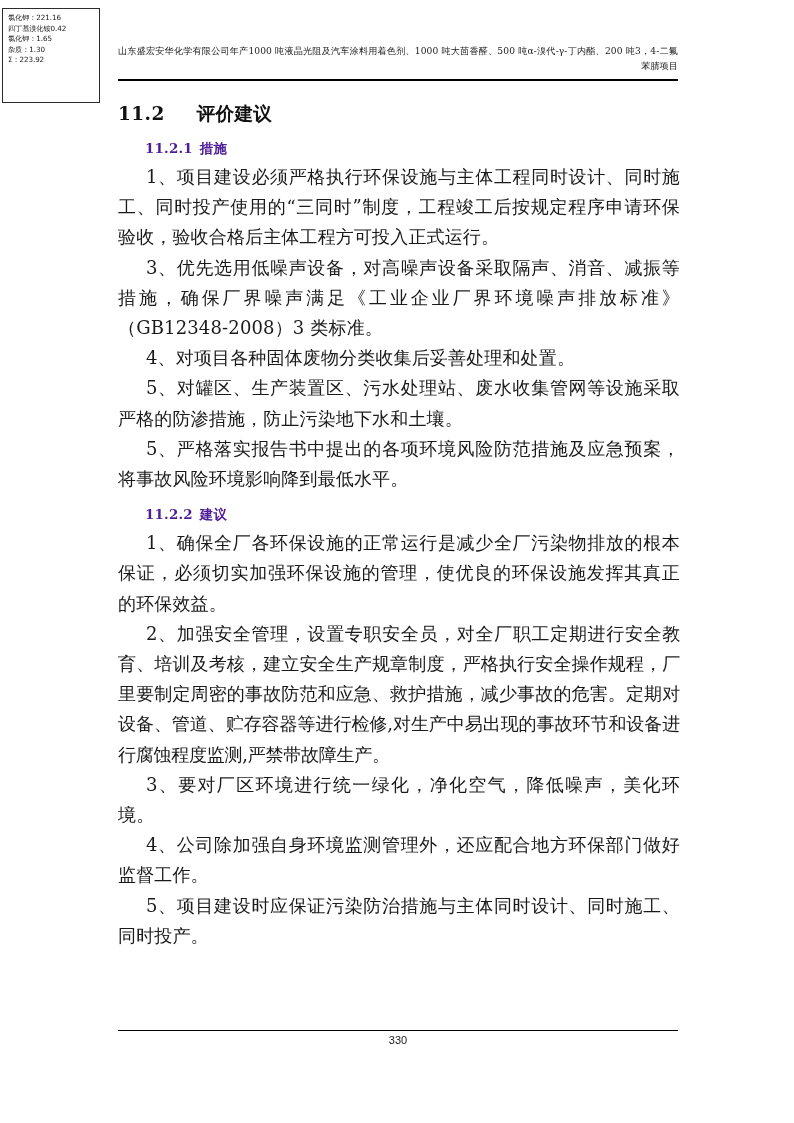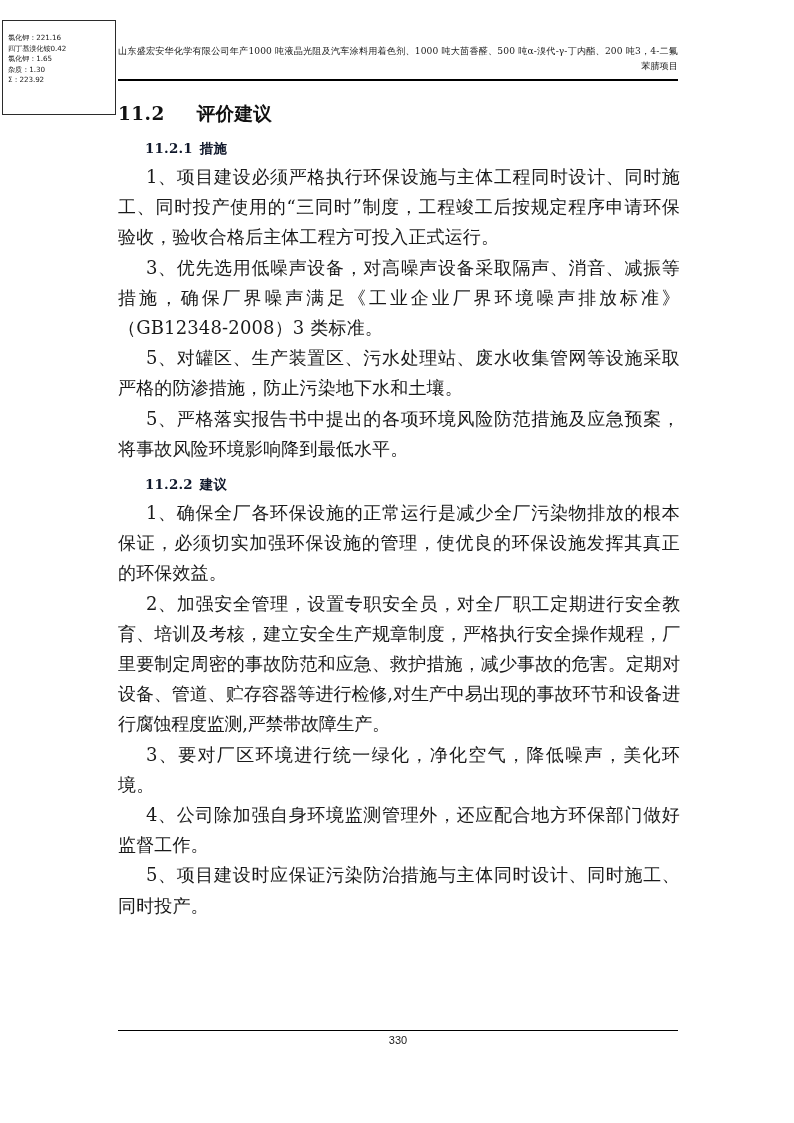--- a/index.html
+++ b/index.html
@@ -16,27 +16,27 @@
     height: 1123px;
     background: #ffffff;
     overflow: hidden;
     box-sizing: border-box;
   }
 
   
   .overlay-box {
     position: absolute;
     left: 2px;
-    top: 20px;
-    width: 114px;
+    top: 8px;
+    width: 98px;
     height: 95px;
     border: 1px solid #2b2b2b;
     background: #ffffff;
     box-sizing: border-box;
-    padding: 12px 4px 0 5px;
+    padding: 4px 4px 0 5px;
   }
   .overlay-line {
     font-family: "DejaVu Sans", sans-serif;
     font-size: 7.2px;
     line-height: 10.6px;
     color: #1b1b1b;
     white-space: nowrap;
     letter-spacing: -0.1px;
     filter: blur(0.15px);
   }
@@ -84,21 +84,21 @@
     margin: 0 0 0 0;
     padding: 6px 0 2px 0;
     letter-spacing: 0.4px;
   }
   h2.sec-title .num { margin-right: 32px; }
 
   h3.sub-title {
     font-family: "DejaVu Serif", serif;
     font-size: 13.4px;
     font-weight: bold;
-    color: #0f172a;
+    color: #4c1d95;
     margin: 0;
     padding: 12px 0 4px 27px;
     letter-spacing: 0.2px;
   }
   h3.sub-title .num { margin-right: 7px; }
 
   p.para {
     font-family: "DejaVu Serif", serif;
     font-size: 18px;
     line-height: 30.2px;
@@ -165,20 +165,21 @@
     <h2 class="sec-title">
       <span class="num">11.2</span><span>评价建议</span>
     </h2>
 
     <h3 class="sub-title">
       <span class="num">11.2.1</span><span>措施</span>
     </h3>
 
     <p class="para">1、项目建设必须严格执行环保设施与主体工程同时设计、同时施工、同时投产使用的“三同时”制度，工程竣工后按规定程序申请环保验收，验收合格后主体工程方可投入正式运行。</p>
     <p class="para">3、优先选用低噪声设备，对高噪声设备采取隔声、消音、减振等措施，确保厂界噪声满足《工业企业厂界环境噪声排放标准》（GB12348-2008）3 类标准。</p>
+    <p class="para">4、对项目各种固体废物分类收集后妥善处理和处置。</p>
     <p class="para">5、对罐区、生产装置区、污水处理站、废水收集管网等设施采取严格的防渗措施，防止污染地下水和土壤。</p>
     <p class="para">5、严格落实报告书中提出的各项环境风险防范措施及应急预案，将事故风险环境影响降到最低水平。</p>
 
     <h3 class="sub-title">
       <span class="num">11.2.2</span><span>建议</span>
     </h3>
 
     <p class="para">1、确保全厂各环保设施的正常运行是减少全厂污染物排放的根本保证，必须切实加强环保设施的管理，使优良的环保设施发挥其真正的环保效益。</p>
     <p class="para tight">2、加强安全管理，设置专职安全员，对全厂职工定期进行安全教育、培训及考核，建立安全生产规章制度，严格执行安全操作规程，厂里要制定周密的事故防范和应急、救护措施，减少事故的危害。定期对设备、管道、贮存容器等进行检修,对生产中易出现的事故环节和设备进行腐蚀程度监测,严禁带故障生产。</p>
     <p class="para">3、要对厂区环境进行统一绿化，净化空气，降低噪声，美化环境。</p>

